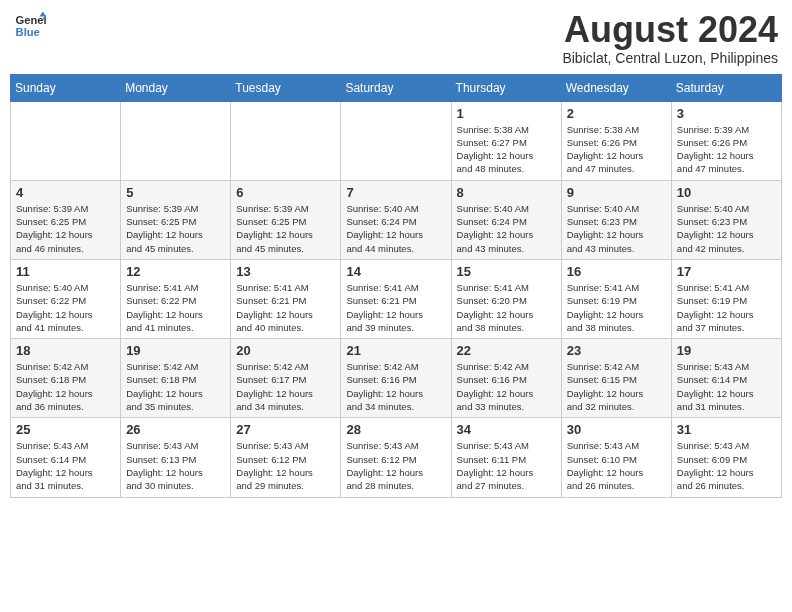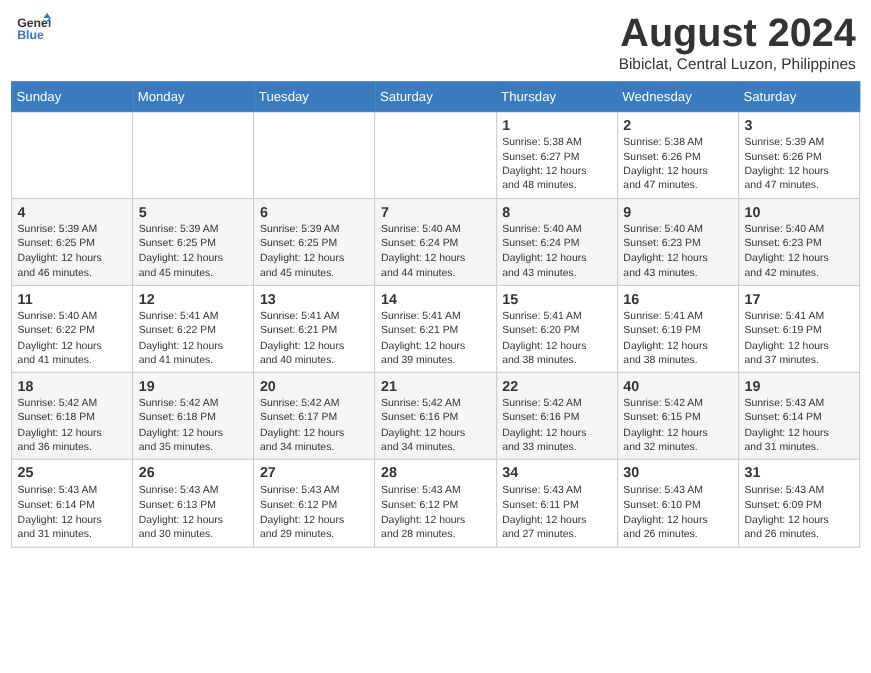--- a/index.html
+++ b/index.html
@@ -269,21 +269,21 @@
 and 34 minutes.</div>
         </td>
         <td>
           <div class="day-number">22</div>
           <div class="day-info" style="white-space: pre-line;">Sunrise: 5:42 AM
 Sunset: 6:16 PM
 Daylight: 12 hours
 and 33 minutes.</div>
         </td>
         <td>
-          <div class="day-number">40</div>
+          <div class="day-number">23</div>
           <div class="day-info" style="white-space: pre-line;">Sunrise: 5:42 AM
 Sunset: 6:15 PM
 Daylight: 12 hours
 and 32 minutes.</div>
         </td>
         <td>
           <div class="day-number">19</div>
           <div class="day-info" style="white-space: pre-line;">Sunrise: 5:43 AM
 Sunset: 6:14 PM
 Daylight: 12 hours

